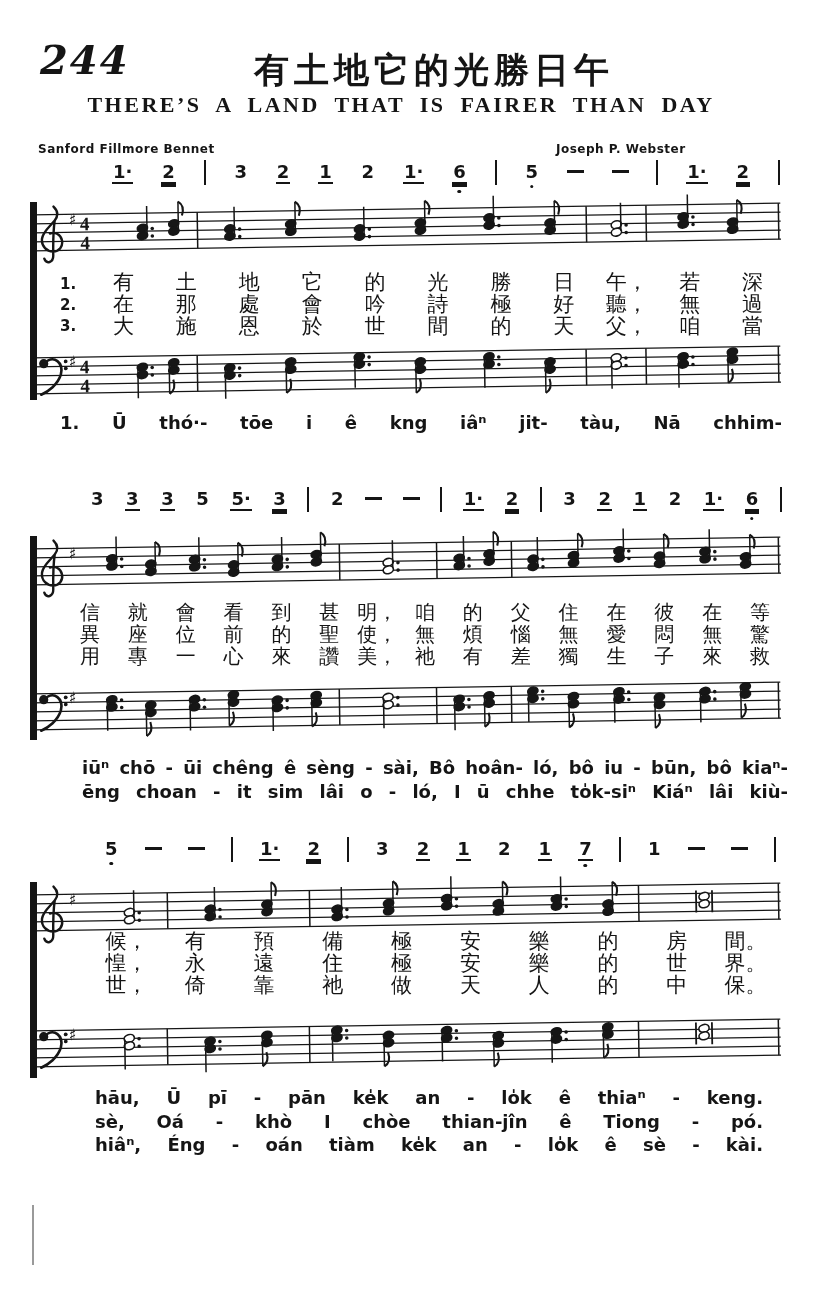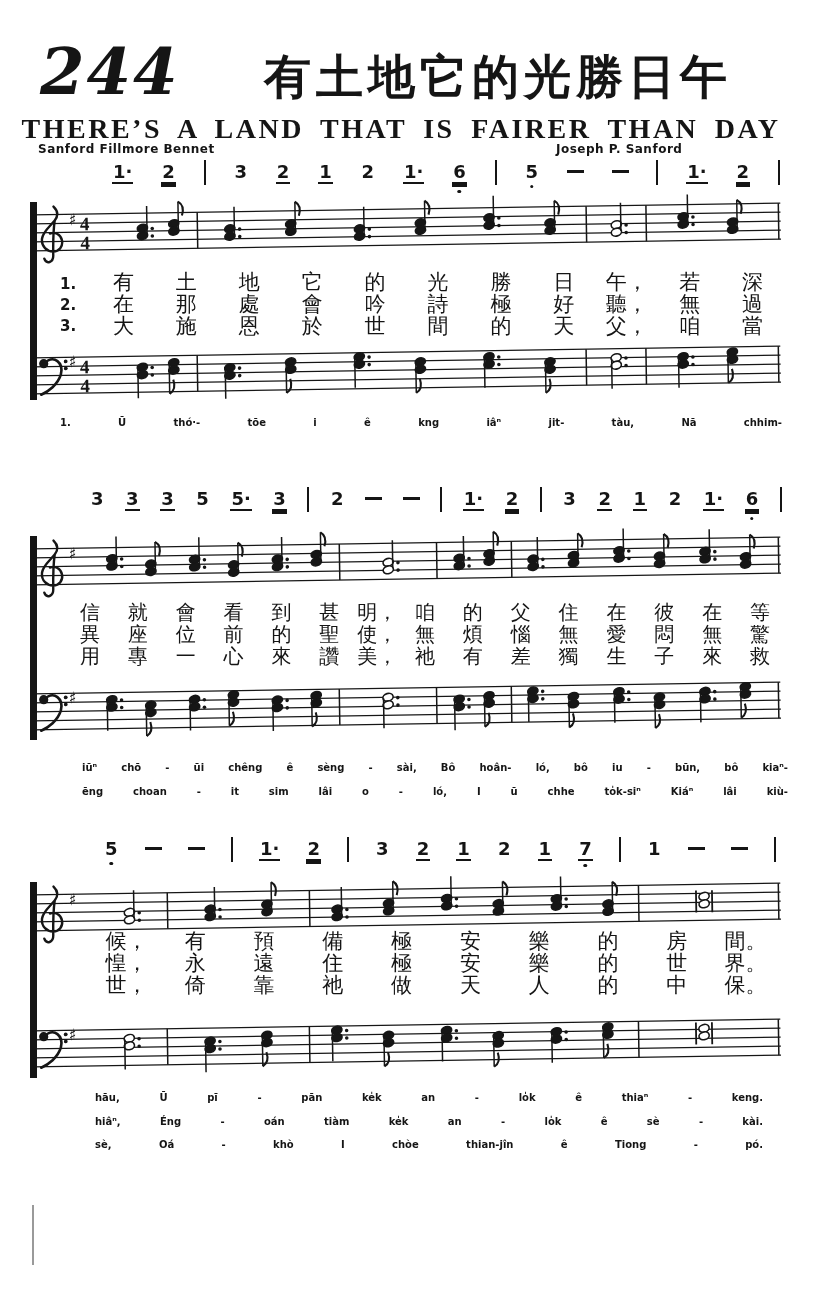--- a/index.html
+++ b/index.html
@@ -1,26 +1,26 @@
 <!DOCTYPE html>
 <html><head>
 <meta charset="utf-8">
 <style>
   html,body{margin:0;padding:0;background:#777;}
   .page{position:relative;width:818px;height:1314px;background:#fff;margin:0 auto;
         font-family:"DejaVu Sans",sans-serif;color:#151515;overflow:hidden;}
 
   .hymn-number{position:absolute;left:40px;top:40px;
         font-family:"DejaVu Serif",serif;font-style:italic;font-weight:700;
-        font-size:64px;letter-spacing:2px;line-height:1;}
-  .title-zh{position:absolute;left:152px;top:52px;width:580px;text-align:right;
+        font-size:40px;letter-spacing:2px;line-height:1;}
+  .title-zh{position:absolute;left:144px;top:52px;width:580px;text-align:center;
         font-family:"Liberation Serif","DejaVu Serif",serif;
-        font-size:47px;font-weight:700;letter-spacing:5px;line-height:1.1;}
-  .title-en{position:absolute;left:20px;top:113px;width:762px;text-align:center;
-        font-family:"Liberation Serif",serif;font-size:28px;font-weight:700;
+        font-size:35px;font-weight:700;letter-spacing:5px;line-height:1.1;}
+  .title-en{position:absolute;left:20px;top:92px;width:762px;text-align:center;
+        font-family:"Liberation Serif",serif;font-size:22px;font-weight:700;
         letter-spacing:2.5px;word-spacing:7px;}
   .credit{position:absolute;top:142px;font-size:12px;font-weight:700;letter-spacing:.5px;}
   .credit.left{left:38px;}
   .credit.right{left:556px;}
 
   
   .jianpu{position:absolute;display:flex;justify-content:space-between;
           align-items:flex-start;height:34px;}
   .jt{position:relative;font-weight:700;font-size:18px;line-height:20px;
       font-family:"DejaVu Sans",sans-serif;padding:0 1px;}
@@ -35,37 +35,37 @@
   .staff{position:absolute;width:748px;height:86px;transform:rotate(-0.9deg);}
 
   
   .zh-grid{position:absolute;display:grid;grid-auto-flow:row;
       font-family:"Liberation Serif","DejaVu Serif",serif;
       font-size:21px;line-height:22px;text-align:center;}
   .zh-grid .zc{white-space:nowrap;}
   .verse-nums{position:absolute;font-weight:700;font-size:15px;line-height:21px;}
 
   
-  .poj{position:absolute;font-weight:700;font-size:10px;line-height:23.5px;
+  .poj{position:absolute;font-weight:700;font-size:18px;line-height:23.5px;
       font-family:"DejaVu Sans",sans-serif;}
   .poj .pl{text-align:justify;text-align-last:justify;white-space:normal;}
 
   .sysbar{position:absolute;width:7px;background:#151515;}
   .scanline{position:absolute;left:32px;top:1205px;width:2px;height:60px;background:#9a9a9a;}
 </style>
 </head>
 <body>
 
 <div class="page">
 
   <div class="hymn-number">244</div>
   <div class="title-zh">有土地它的光勝日午</div>
   <div class="title-en">THERE’S A LAND THAT IS FAIRER THAN DAY</div>
   <div class="credit left">Sanford Fillmore Bennet</div>
-  <div class="credit right">Joseph P. Sanford</div>
+  <div class="credit right">Joseph P. Webster</div>
 
   <div class="sysbar" style="left:30px;top:202px;height:198px"></div>
   <div class="jianpu" id="jp1" style="left:112px;top:162px;width:668px">
       <span class="jt u1">1·</span>
       <span class="jt u2">2</span>
       <div class="jbar"></div>
       <span class="jt">3</span>
       <span class="jt u1">2</span>
       <span class="jt u1">1</span>
       <span class="jt">2</span>
@@ -665,18 +665,18 @@
       <ellipse cx="575.1621333333334" cy="28.5" rx="5.2" ry="3.8" transform="rotate(-15 575.1621333333334 28.5)" fill="#161616" stroke="#161616" stroke-width="1.6"></ellipse>
       <line x1="570.6621333333334" y1="22" x2="570.6621333333334" y2="52" stroke="#161616" stroke-width="1.5"></line>
       <path d="M570.6621333333334,52 q7,-4 3.8,-14" fill="none" stroke="#161616" stroke-width="2.1"></path>
       <ellipse cx="671.3299999999999" cy="24" rx="5.2" ry="3.8" transform="rotate(-15 671.3299999999999 24)" fill="#fff" stroke="#161616" stroke-width="1.6"></ellipse>
       <ellipse cx="671.3299999999999" cy="31.5" rx="5.2" ry="3.8" transform="rotate(-15 671.3299999999999 31.5)" fill="#fff" stroke="#161616" stroke-width="1.6"></ellipse>
       <line x1="663.3299999999999" y1="18" x2="663.3299999999999" y2="40" stroke="#161616" stroke-width="1.8"></line>
       <line x1="679.3299999999999" y1="18" x2="679.3299999999999" y2="40" stroke="#161616" stroke-width="1.8"></line>
     </svg>
   <div class="poj" id="pj3" style="left:95px;top:1086px;width:668px">
       <div class="pl">hāu, Ū pī - pān ke̍k an - lo̍k ê thiaⁿ - keng.</div>
+      <div class="pl">sè, Oá - khò I chòe thian-jîn ê Tiong - pó.</div>
       <div class="pl">hiâⁿ, Éng - oán tiàm ke̍k an - lo̍k ê sè - kài.</div>
-      <div class="pl">sè, Oá - khò I chòe thian-jîn ê Tiong - pó.</div>
     </div>
 
   <div class="scanline"></div>
 </div>
 
 </body></html>

